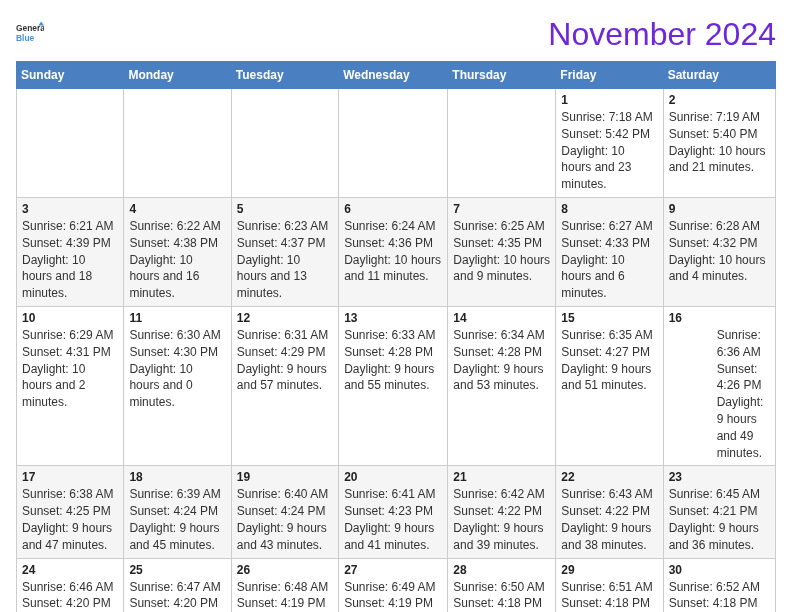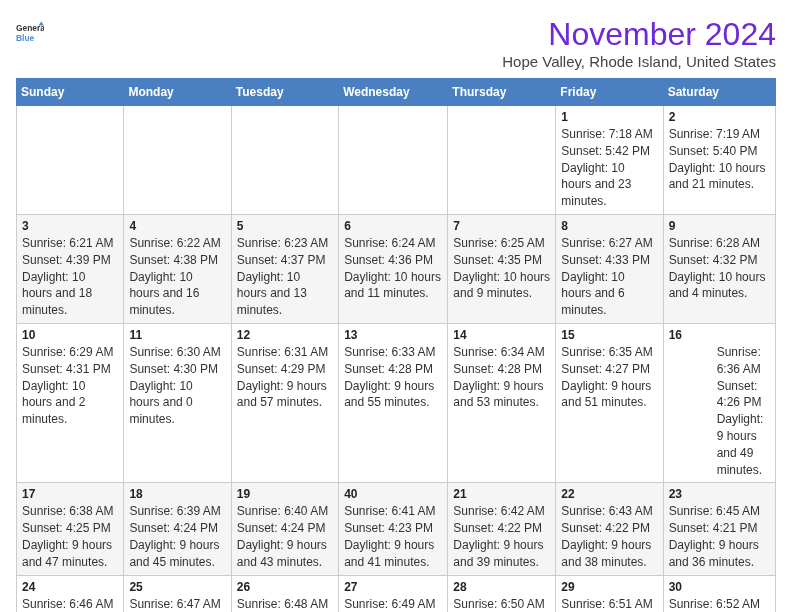--- a/index.html
+++ b/index.html
@@ -85,21 +85,20 @@
 <div class="header-area">
   <div class="logo">
     <svg class="logo-icon" viewBox="0 0 40 40">
       <text x="0" y="16" font-size="12" font-weight="bold" fill="#333">General</text>
       <text x="0" y="30" font-size="12" font-weight="bold" fill="#4a90d9">Blue</text>
       <polygon points="32,8 40,8 36,2" fill="#4a90d9"></polygon>
     </svg>
   </div>
   <div class="title-area">
     <div class="month-title">November 2024</div>
-    <div class="location-title">Hope Valley, Rhode Island, United States</div>
   </div>
 </div>
 
 <table class="calendar-table">
   <thead>
     <tr id="header-row">
         <th>Sunday</th>
         <th>Monday</th>
         <th>Tuesday</th>
         <th>Wednesday</th>
@@ -229,21 +228,21 @@
 Sunset: 4:24 PM
 Daylight: 9 hours and 45 minutes.</div>
         </td>
         <td>
           <span class="day-number">19</span>
           <div class="day-info" style="white-space: pre-line;">Sunrise: 6:40 AM
 Sunset: 4:24 PM
 Daylight: 9 hours and 43 minutes.</div>
         </td>
         <td>
-          <span class="day-number">40</span>
+          <span class="day-number">20</span>
           <div class="day-info" style="white-space: pre-line;">Sunrise: 6:41 AM
 Sunset: 4:23 PM
 Daylight: 9 hours and 41 minutes.</div>
         </td>
         <td>
           <span class="day-number">21</span>
           <div class="day-info" style="white-space: pre-line;">Sunrise: 6:42 AM
 Sunset: 4:22 PM
 Daylight: 9 hours and 39 minutes.</div>
         </td>

